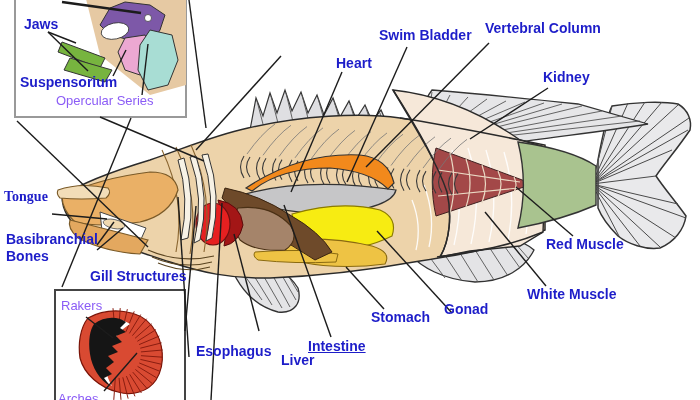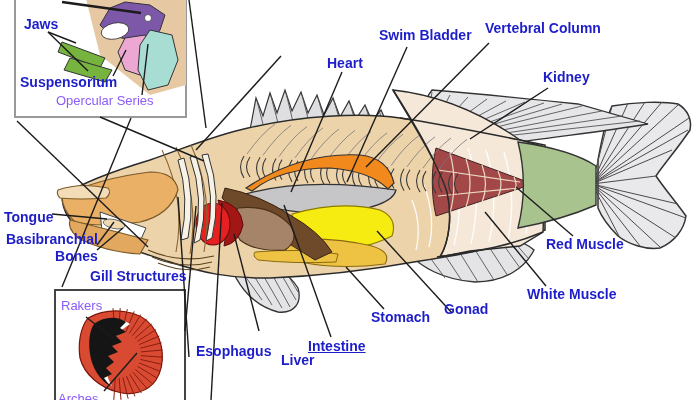--- a/index.html
+++ b/index.html
@@ -3,21 +3,21 @@
 <meta charset="utf-8">
 <style>
   html,body{margin:0;padding:0;background:#fff;}
   #stage{position:relative;width:700px;height:400px;overflow:hidden;background:#fff;
          font-family:"Liberation Sans",sans-serif;}
   #art{position:absolute;left:0;top:0;}
   #labels-layer{position:absolute;left:0;top:0;width:700px;height:400px;pointer-events:none;}
   .lbl{position:absolute;white-space:pre;line-height:1.2;}
   .lbl.blue{color:#1d1dc9;font-weight:bold;font-size:14px;}
   .lbl.black{color:#8b5cf6;font-weight:normal;font-size:13px;}
-  .lbl.center{text-align:right;}
+  .lbl.center{text-align:left;}
 </style>
 </head>
 <body>
 
 <div id="stage">
 <svg id="art" width="700" height="400" viewBox="0 0 700 400">
 
   <g>
     <path d="M598,160 C602,138 606,118 612,106 C635,102 662,101 678,104 C688,110 692,120 690,130
              C678,148 664,164 656,176 C664,188 676,202 686,216 C684,230 674,242 660,248
@@ -317,25 +317,25 @@
         <line x1="131" y1="118" x2="62" y2="287" stroke="#1c1c1c" stroke-width="1.4"></line>
         <line x1="196" y1="206" x2="185" y2="331" stroke="#1c1c1c" stroke-width="1.4"></line>
         <line x1="222" y1="203" x2="211" y2="400" stroke="#1c1c1c" stroke-width="1.4"></line>
       </g>
 </svg>
 
 <div id="labels-layer">
       <div class="lbl blue" style="left: 24px; top: 16px;">Jaws</div>
       <div class="lbl blue" style="left: 20px; top: 74px;">Suspensorium</div>
       <div class="lbl black" style="left: 56px; top: 93px;">Opercular Series</div>
-      <div class="lbl blue" style="left: 311px; top: 55px; padding-left: 16px;">Heart</div>
+      <div class="lbl blue" style="left: 320px; top: 55px; padding-left: 16px;">Heart</div>
       <div class="lbl blue" style="left: 379px; top: 27px;">Swim Bladder</div>
       <div class="lbl blue" style="left: 485px; top: 20px;">Vertebral Column</div>
       <div class="lbl blue" style="left: 543px; top: 69px;">Kidney</div>
-      <div class="lbl blue" style="left: 4px; top: 209px;">Tongue</div>
+      <div class="lbl blue" style="left: 4px; top: 189px; font-family: Liberation Serif, serif;">Tongue</div>
       <div class="lbl blue center" style="left: 6px; top: 231px;">Basibranchial
 Bones</div>
       <div class="lbl blue" style="left: 90px; top: 268px;">Gill Structures</div>
       <div class="lbl black" style="left: 61px; top: 298px;">Rakers</div>
       <div class="lbl black" style="left: 58px; top: 391px;">Arches</div>
       <div class="lbl blue" style="left: 243px; top: 352px; padding-left: 38px;">Liver</div>
       <div class="lbl blue" style="left: 196px; top: 343px;">Esophagus</div>
       <div class="lbl blue" style="left: 308px; top: 338px; text-decoration: underline;">Intestine</div>
       <div class="lbl blue" style="left: 371px; top: 309px;">Stomach</div>
       <div class="lbl blue" style="left: 444px; top: 301px;">Gonad</div>

